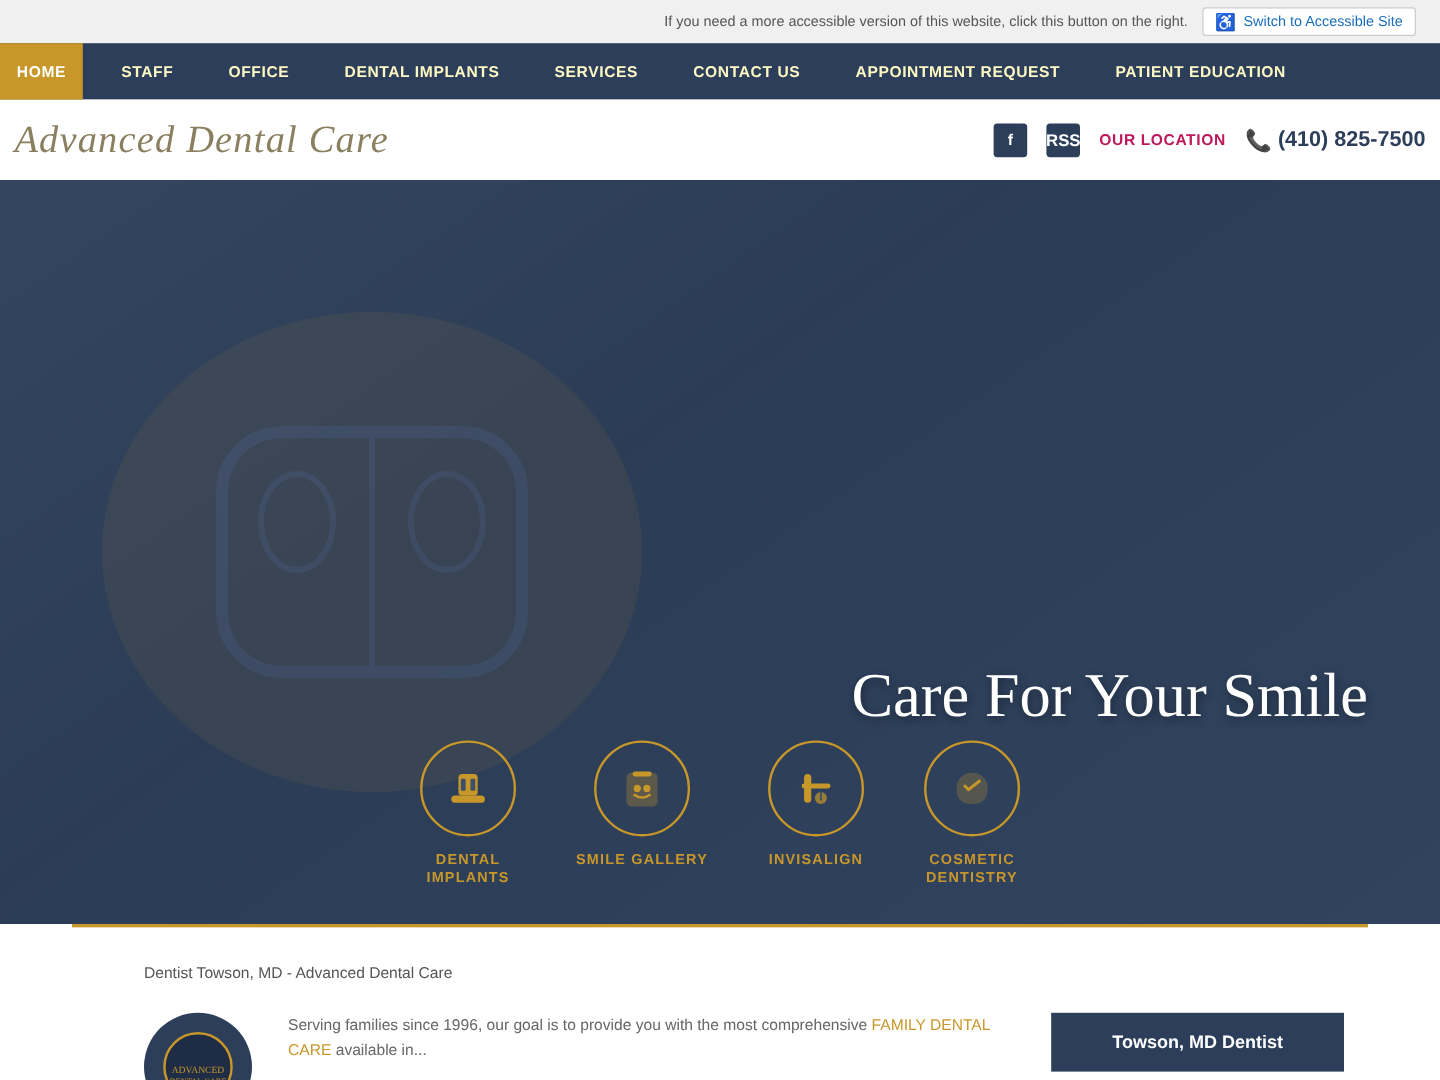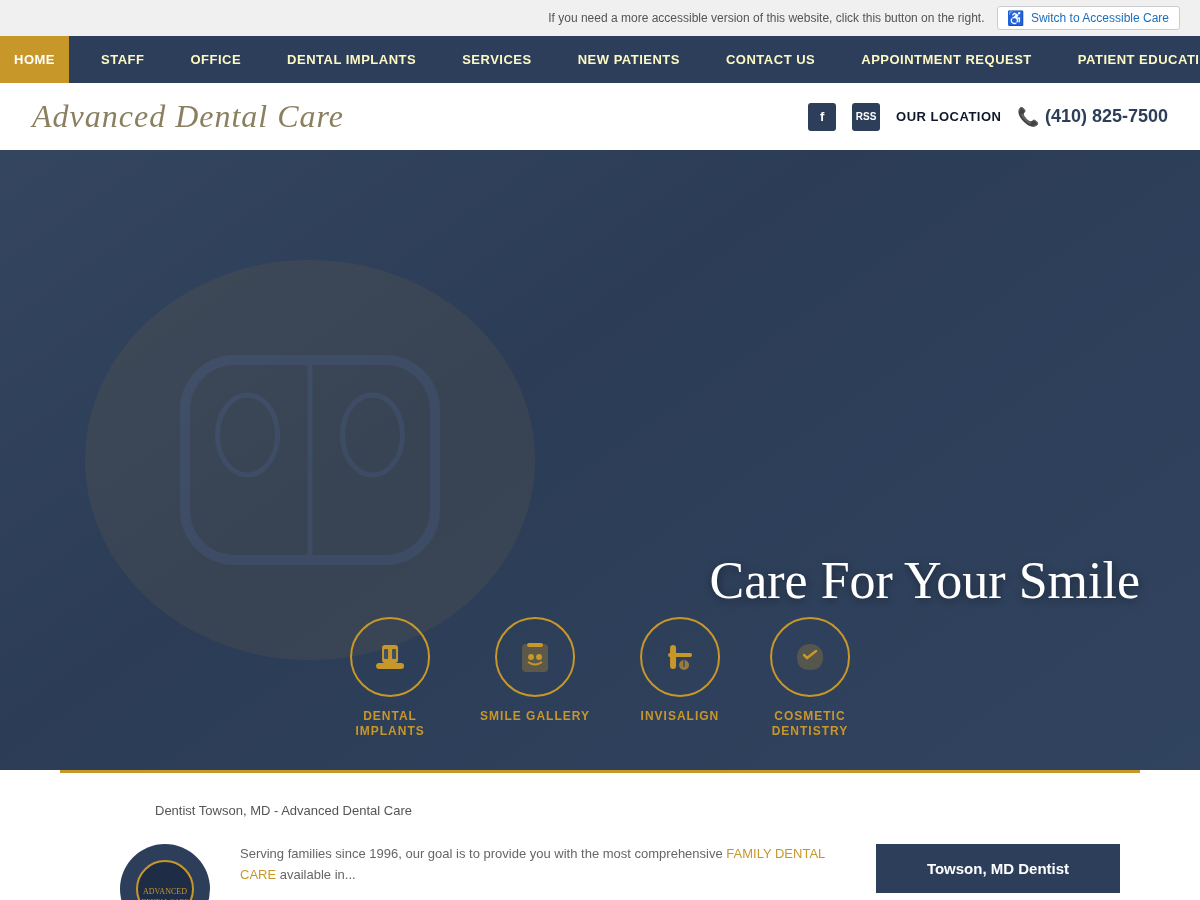--- a/index.html
+++ b/index.html
@@ -50,21 +50,21 @@
       white-space: nowrap;
     }
     .nav-item.active {
       background: #c8972a;
       color: white;
     }
 
     
     #header {
       background: white;
-      padding: 15px 32px;
+      padding: 15px 12px;
       display: flex;
       justify-content: space-between;
       align-items: center;
     }
     #logo {
       font-family: 'Georgia', serif;
       font-style: italic;
       font-size: 32px;
       color: #8a8060;
       letter-spacing: 1px;
@@ -82,21 +82,21 @@
       display: flex;
       align-items: center;
       justify-content: center;
       font-size: 13px;
       font-weight: bold;
       border-radius: 3px;
       cursor: pointer;
     }
     #our-location {
       font-size: 13px;
-      color: #0f172a;
+      color: #be185d;
       font-weight: bold;
       cursor: pointer;
       text-transform: uppercase;
       letter-spacing: 0.5px;
     }
     #phone {
       font-size: 18px;
       color: #2c3e5a;
       font-weight: bold;
       display: flex;
@@ -236,41 +236,40 @@
       flex-shrink: 0;
     }
   </style>
 </head>
 <body>
 
 <div id="top-bar">
   <span>If you need a more accessible version of this website, click this button on the right.</span>
   <button class="accessible-btn">
     <span class="icon-symbol">♿</span>
-    <span>Switch to Accessible Care</span>
+    <span>Switch to Accessible Site</span>
   </button>
 </div>
 
 <nav id="navbar">
   <div class="nav-item active">HOME</div>
   <div class="nav-item">STAFF</div>
   <div class="nav-item">OFFICE</div>
   <div class="nav-item">DENTAL IMPLANTS</div>
   <div class="nav-item">SERVICES</div>
-  <div class="nav-item">NEW PATIENTS</div>
   <div class="nav-item">CONTACT US</div>
   <div class="nav-item">APPOINTMENT REQUEST</div>
   <div class="nav-item">PATIENT EDUCATION</div>
 </nav>
 
 <header id="header">
   <div id="logo">Advanced Dental Care</div>
   <div id="header-right">
     <div class="social-icon">f</div>
-    <div class="social-icon" style="font-size:10px;">RSS</div>
+    <div class="social-icon" style="font-size:14px;">RSS</div>
     <div id="our-location">OUR LOCATION</div>
     <div id="phone">
       <span class="phone-icon">📞</span>
       <span>(410) 825-7500</span>
     </div>
   </div>
 </header>
 
 <section id="hero">
   <div id="hero-overlay"></div>
@@ -333,21 +332,21 @@
     </div>
   </div>
 
   <div id="hero-text">Care For Your Smile</div>
 </section>
 
 <div id="hero-divider"></div>
 
 <section id="welcome-section">
   <div style="display:flex; gap:60px; align-items:flex-start;">
-    <div style="flex:2.5;margin-left:35px;">
+    <div style="flex:2.5;">
       <p id="welcome-subtitle" style="color:#555;font-size:13px;margin-bottom:10px;">Dentist Towson, MD - Advanced Dental Care</p>
     </div>
   </div>
   <div id="welcome-content">
     <div id="welcome-logo-img">
       <svg width="60" height="60" viewBox="0 0 60 60">
         <circle cx="30" cy="30" r="28" fill="#1e2d45" stroke="#c8972a" stroke-width="2"></circle>
         <text x="30" y="35" text-anchor="middle" font-size="8" fill="#c8972a" font-family="Georgia, serif">ADVANCED</text>
         <text x="30" y="44" text-anchor="middle" font-size="7" fill="#c8972a" font-family="Georgia, serif">DENTAL CARE</text>
       </svg>

